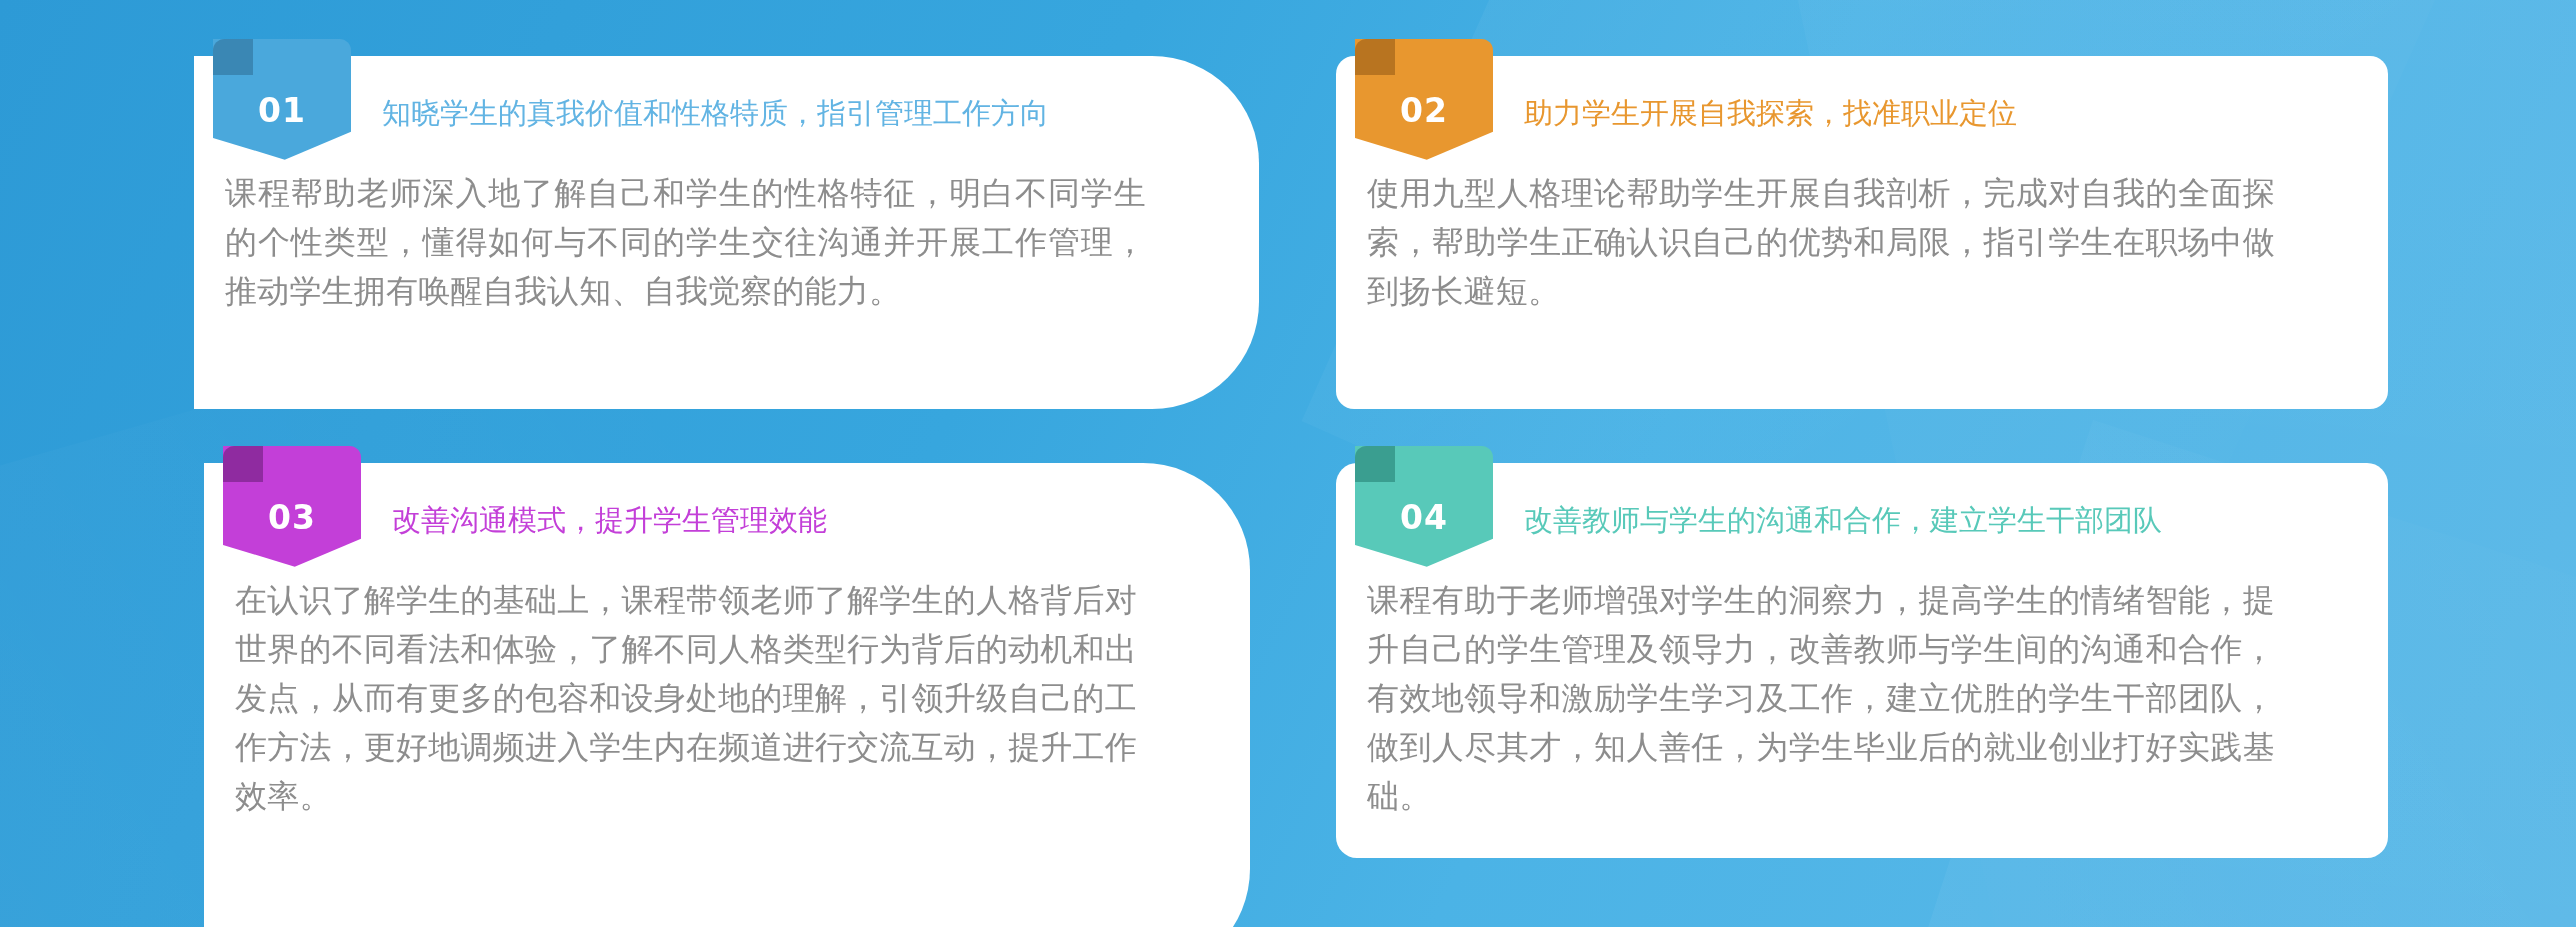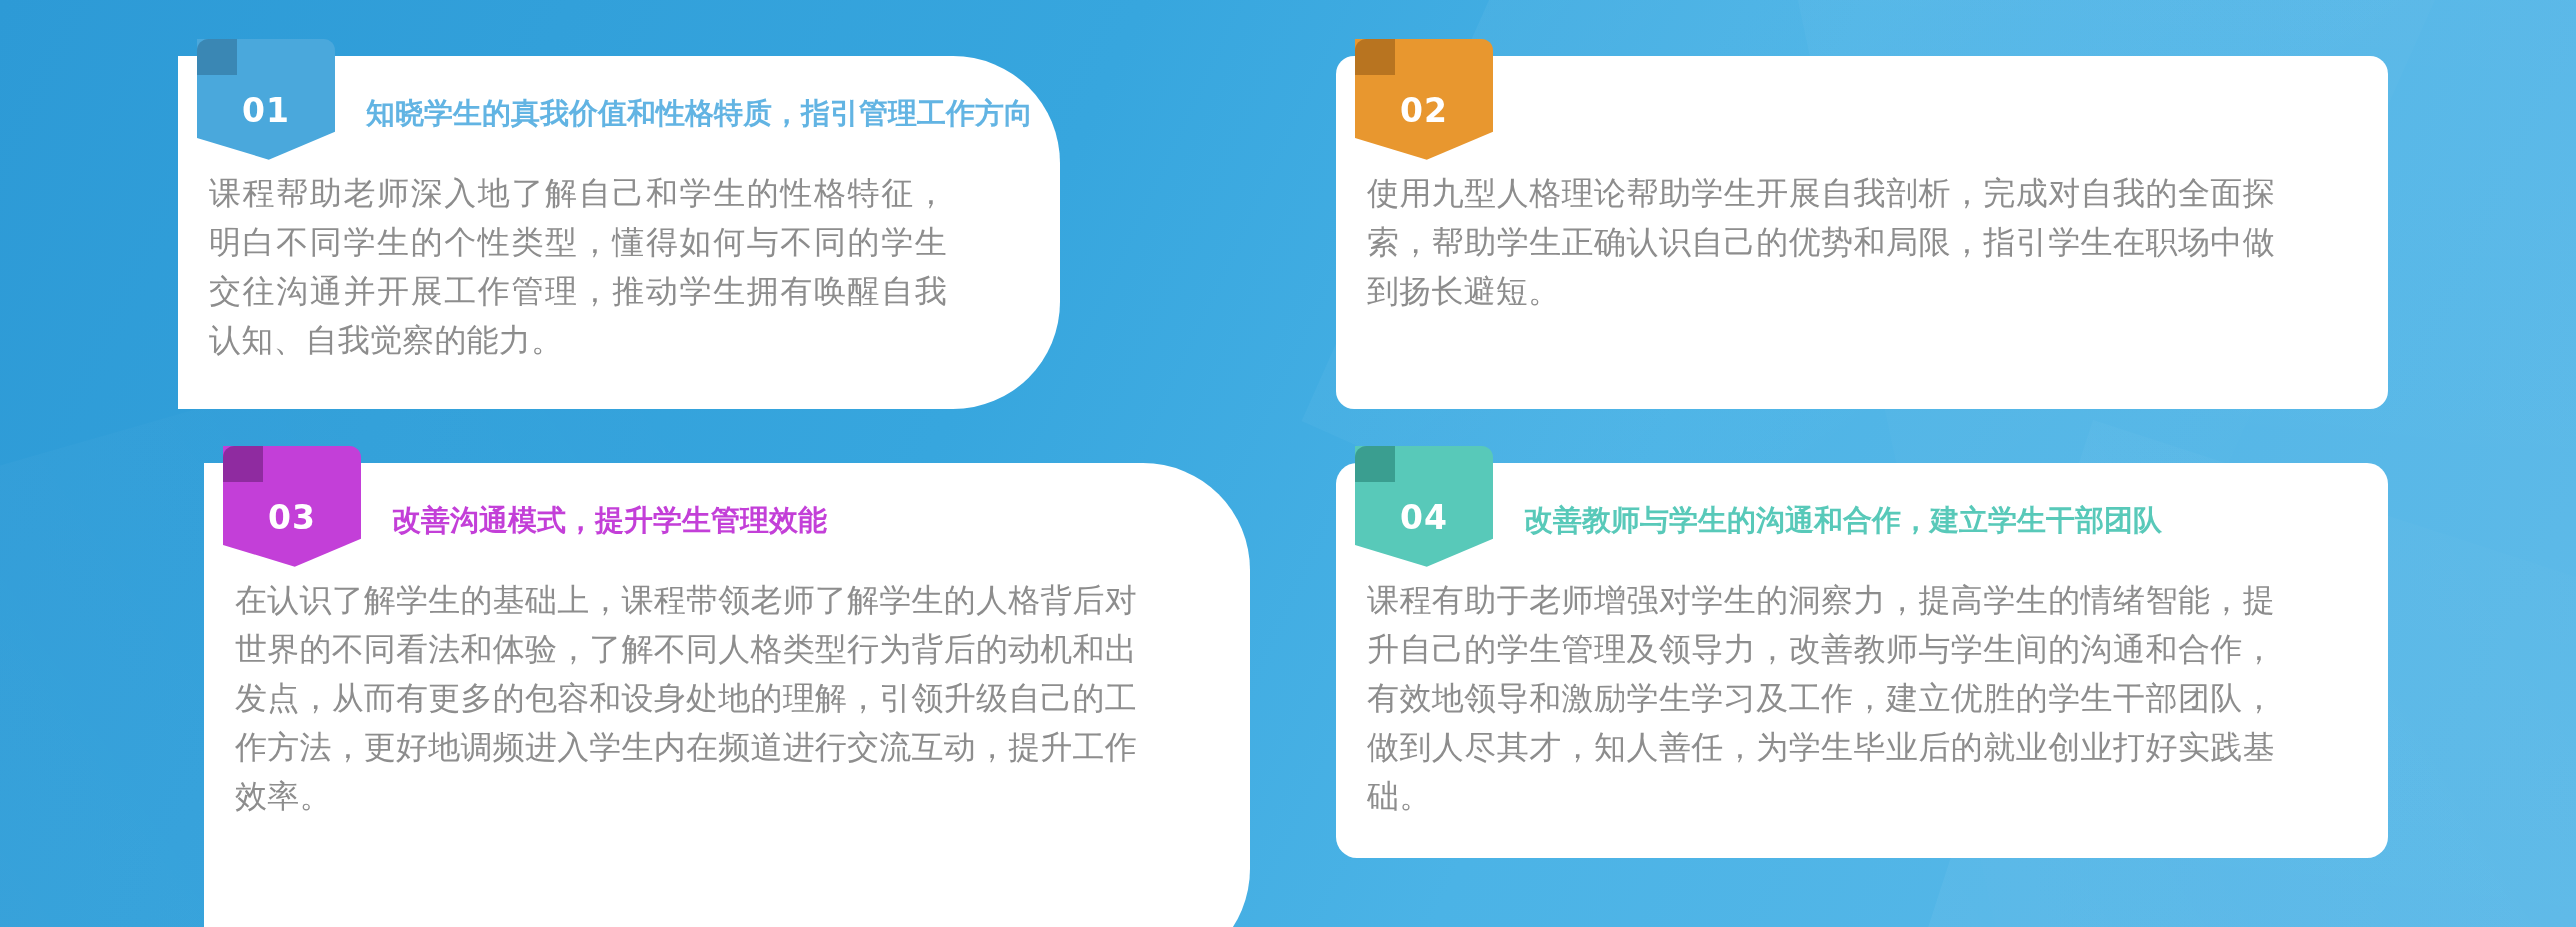--- a/index.html
+++ b/index.html
@@ -54,21 +54,21 @@
     position: absolute;
     inset: 0;
   }
 
   
   .card {
     position: absolute;
     background: #ffffff;
     border-radius: 0 107px 107px 0;
   }
-  .card.c1 { left: 178px;  top: 56px;  width: 882px; height: 353px; }
+  .card.c1 { left: 194px;  top: 56px;  width: 1046px; height: 353px; padding-left: 19px; }
   .card.c2 { left: 1336px; top: 56px;  width: 1052px; height: 353px; border-radius: 18px; }
   .card.c3 { left: 204px;  top: 463px; width: 1046px; height: 513px; }
   .card.c4 { left: 1336px; top: 463px; width: 1052px; height: 395px; border-radius: 21px; }
 
   
   .ribbon {
     position: absolute;
     left: 19px;
     top: -17.3px;
     width: 138px;
@@ -112,21 +112,21 @@
   .c3 .ribbon .fold { background: #8f2ba0; }
   .c4 .ribbon .flag { background: #58c9b9; }
   .c4 .ribbon .fold { background: #3a9e90; }
 
   
   .headline {
     position: absolute;
     left: 188px;
     top: 42px;
     font-size: 29px;
-    font-weight: bold;
+    font-weight: normal;
     line-height: 1.1;
     white-space: nowrap;
   }
   .c1 .headline { color: #62b4e3; }
   .c2 .headline { color: #e8972f; }
   .c3 .headline { color: #c33fd8; }
   .c4 .headline { color: #58c9b9; }
 
   
   .body-text {
@@ -163,20 +163,21 @@
       <div class="headline">知晓学生的真我价值和性格特质，指引管理工作方向</div>
       <div class="body-text">课程帮助老师深入地了解自己和学生的性格特征，明白不同学生的个性类型，懂得如何与不同的学生交往沟通并开展工作管理，推动学生拥有唤醒自我认知、自我觉察的能力。</div>
     </div>
 
     <div class="card c2">
       <div class="ribbon">
         <div class="flag"></div>
         <div class="fold"></div>
         <div class="num">02</div>
       </div>
+      <div class="headline">助力学生开展自我探索，找准职业定位</div>
       <div class="body-text">使用九型人格理论帮助学生开展自我剖析，完成对自我的全面探索，帮助学生正确认识自己的优势和局限，指引学生在职场中做到扬长避短。</div>
     </div>
 
     <div class="card c3">
       <div class="ribbon">
         <div class="flag"></div>
         <div class="fold"></div>
         <div class="num">03</div>
       </div>
       <div class="headline">改善沟通模式，提升学生管理效能</div>

